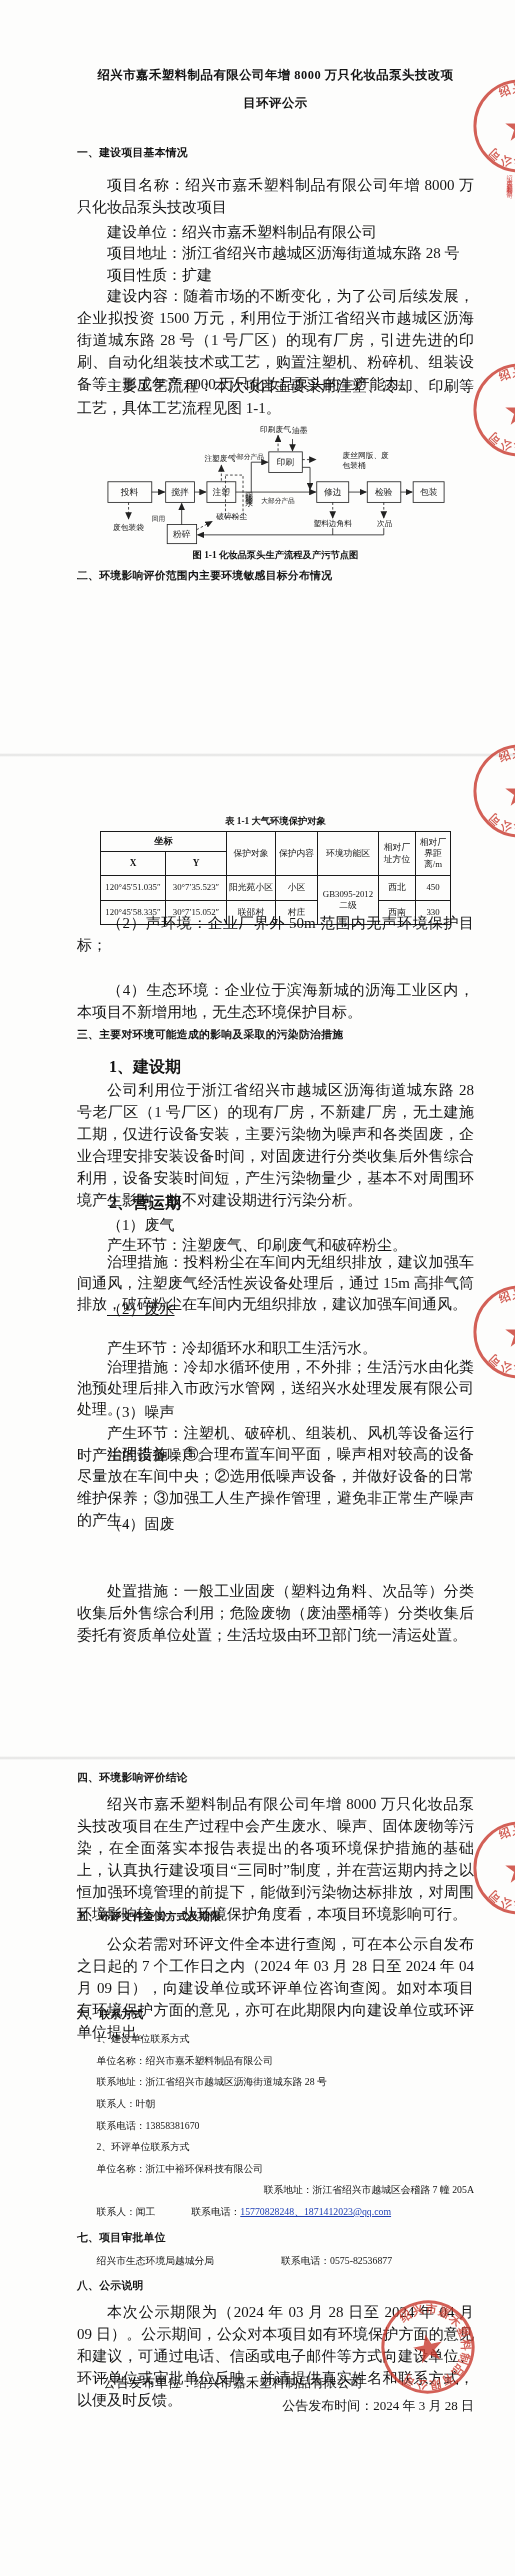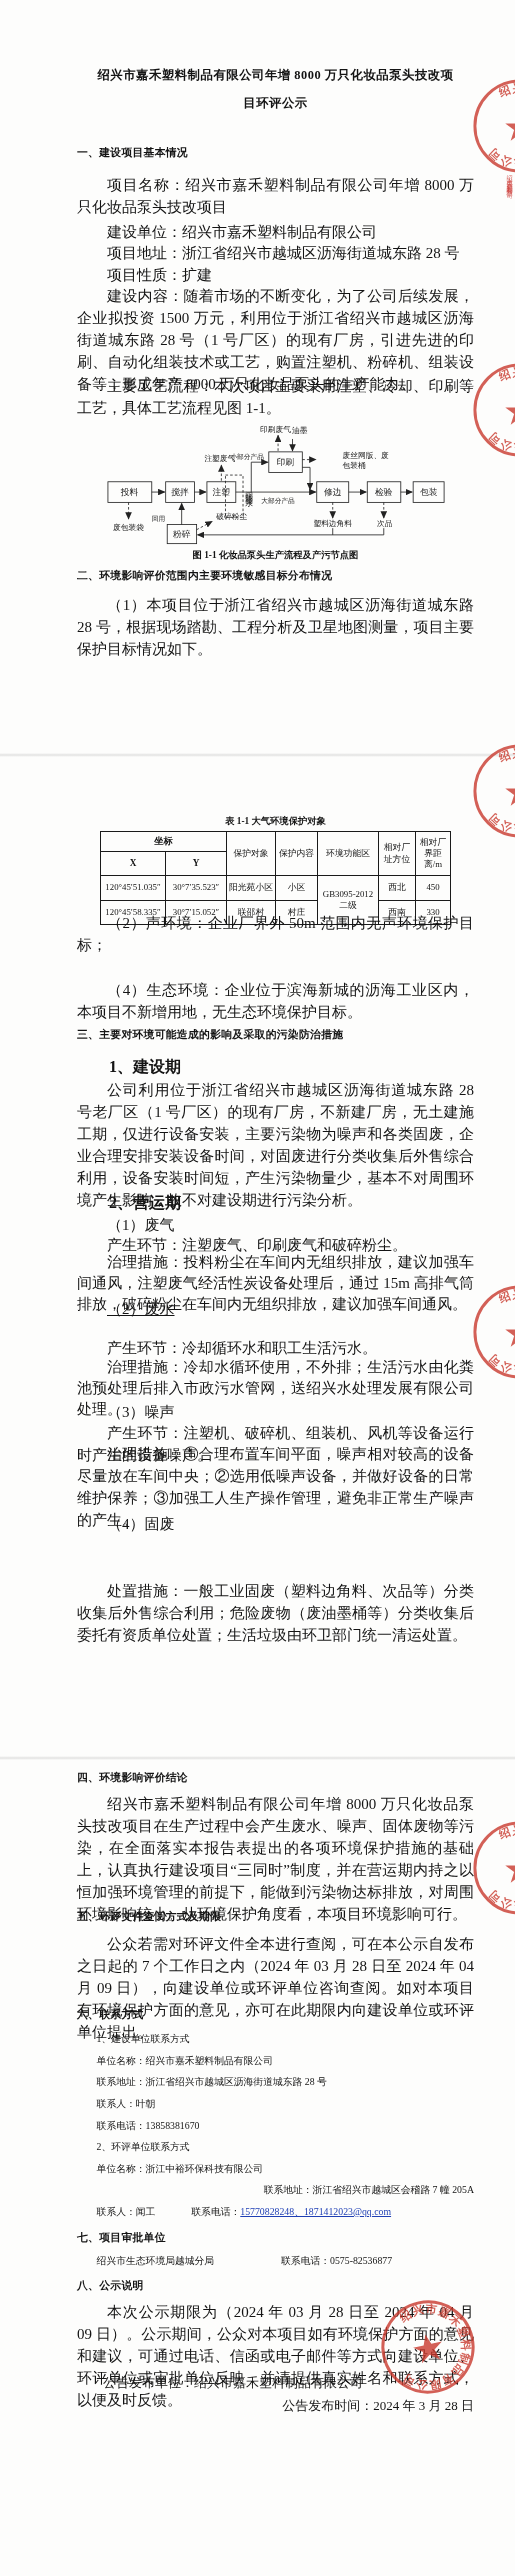--- a/index.html
+++ b/index.html
@@ -109,21 +109,20 @@
         <text x="300" y="208" text-anchor="middle">破碎粉尘</text>
         <text x="100" y="228" text-anchor="middle">废包装袋</text>
         <text x="496" y="220" text-anchor="middle">塑料边角料</text>
         <text x="597" y="220" text-anchor="middle">次品</text>
       </g>
     </svg>
   </div>
   <div class="abs fig-caption" style="top:549px;">图 1-1  化妆品泵头生产流程及产污节点图</div>
 
   <div class="abs sec-head" style="top:569px;">二、环境影响评价范围内主要环境敏感目标分布情况</div>
-  <div class="abs para" style="top:594px;">（1）本项目位于浙江省绍兴市越城区沥海街道城东路 28 号，根据现场踏勘、工程分析及卫星地图测量，项目主要保护目标情况如下。</div>
 
   <div class="abs tbl-caption" style="top:815px;">表 1-1  大气环境保护对象</div>
   <div style="position:absolute;left:100px;top:831px;">
     <table class="t1">
       <colgroup>
         <col style="width:65px">
           <col style="width:61px">
           <col style="width:49px">
         <col style="width:42px">
           <col style="width:61px">

